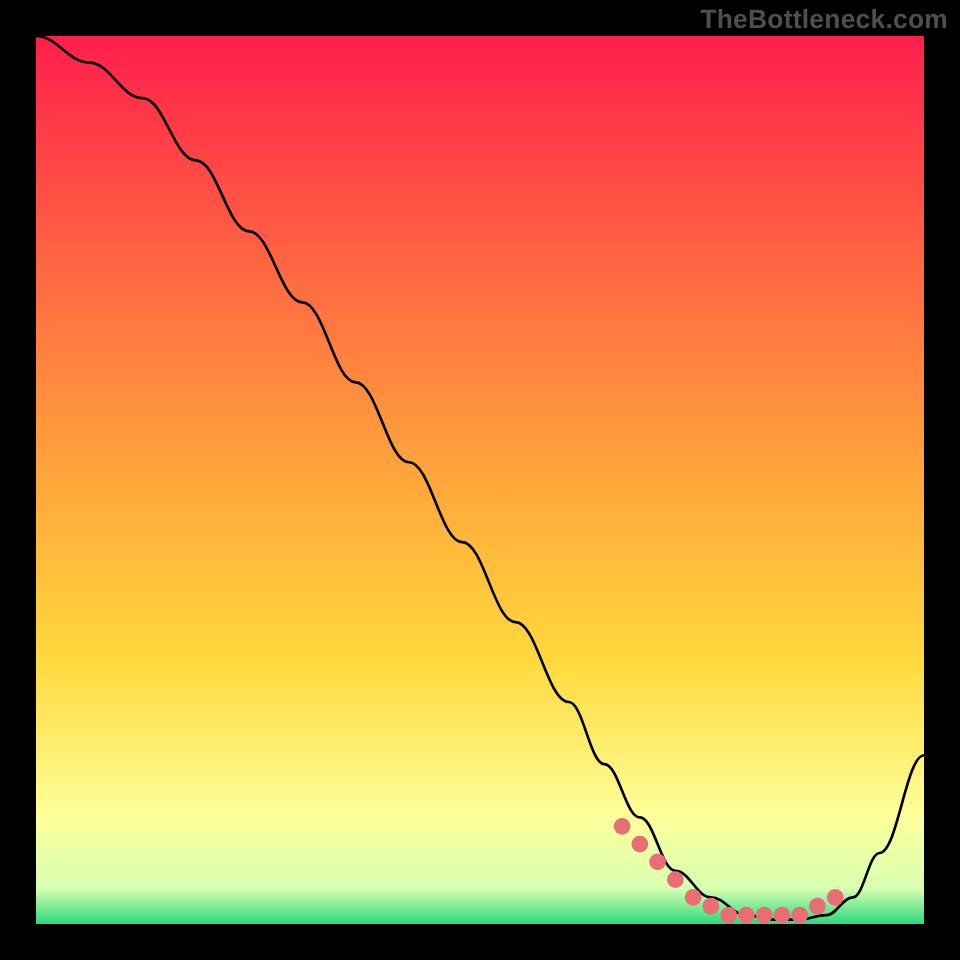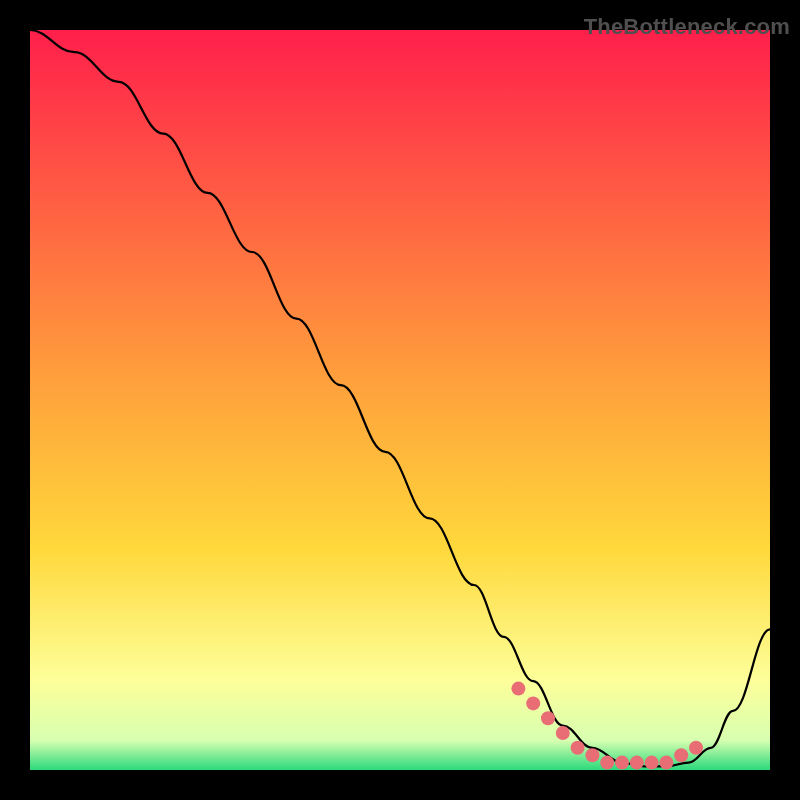--- a/index.html
+++ b/index.html
@@ -12,21 +12,21 @@
     font-family: Arial, Helvetica, sans-serif;
   }
   .stage {
     position: relative;
     width: 800px;
     height: 800px;
     background: #000;
   }
   .watermark {
     position: absolute;
-    top: 14px;
+    top: 3px;
     right: 10px;
     color: #4f4f4f;
     font-size: 22px;
     font-weight: 600;
     letter-spacing: 0.2px;
     user-select: none;
     z-index: 5;
   }
   svg.plot {
     position: absolute;

